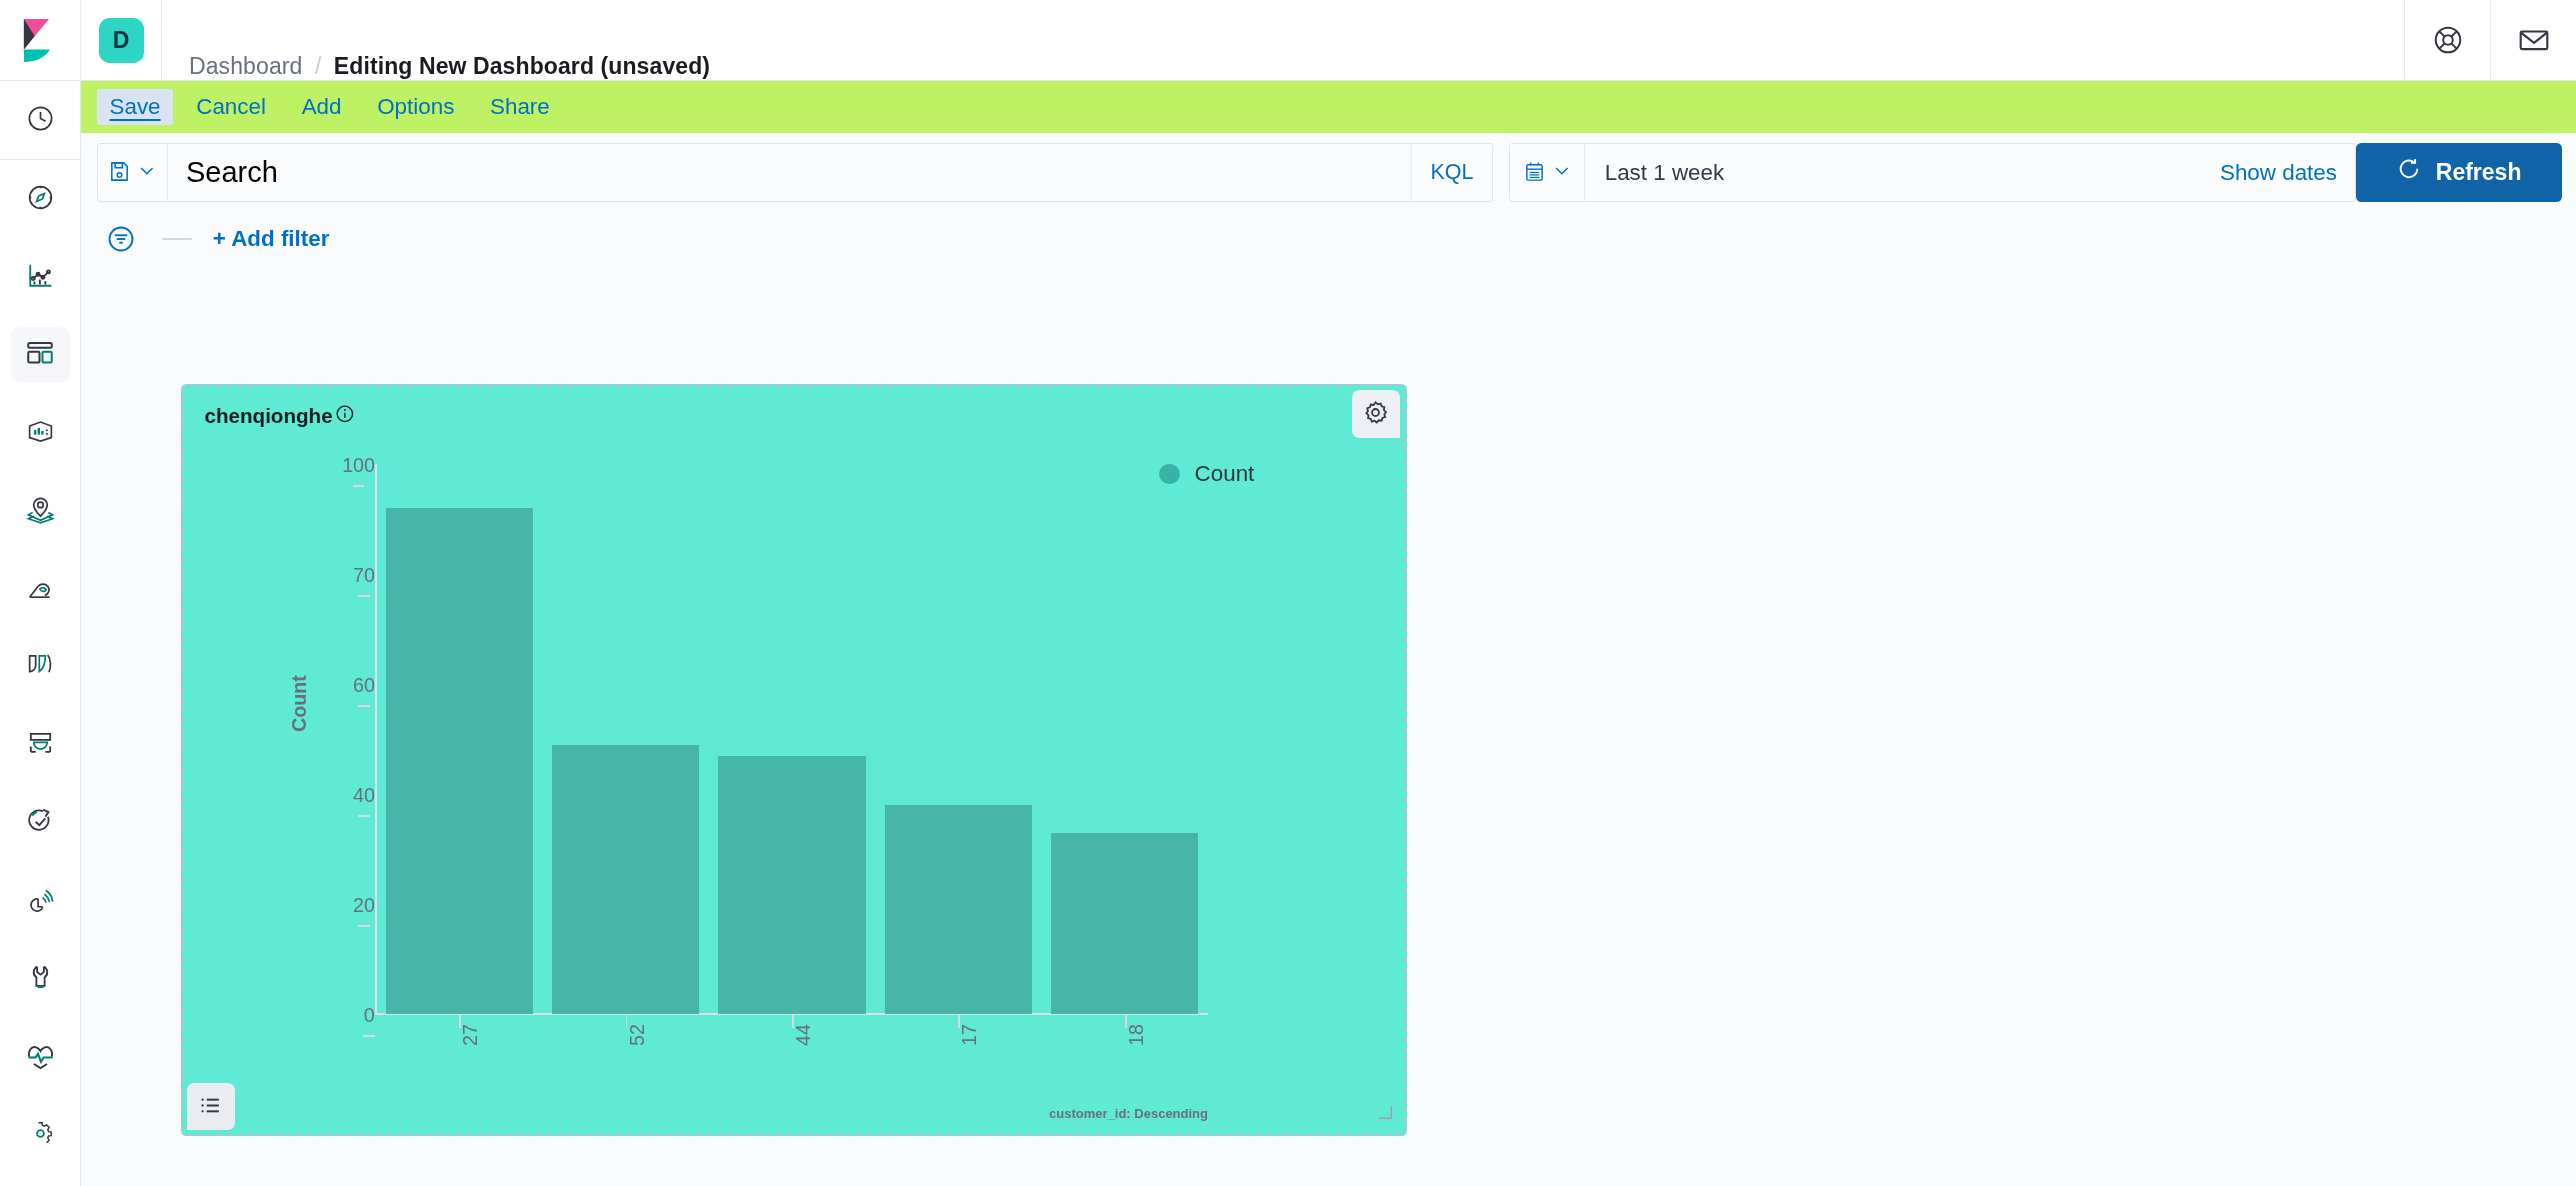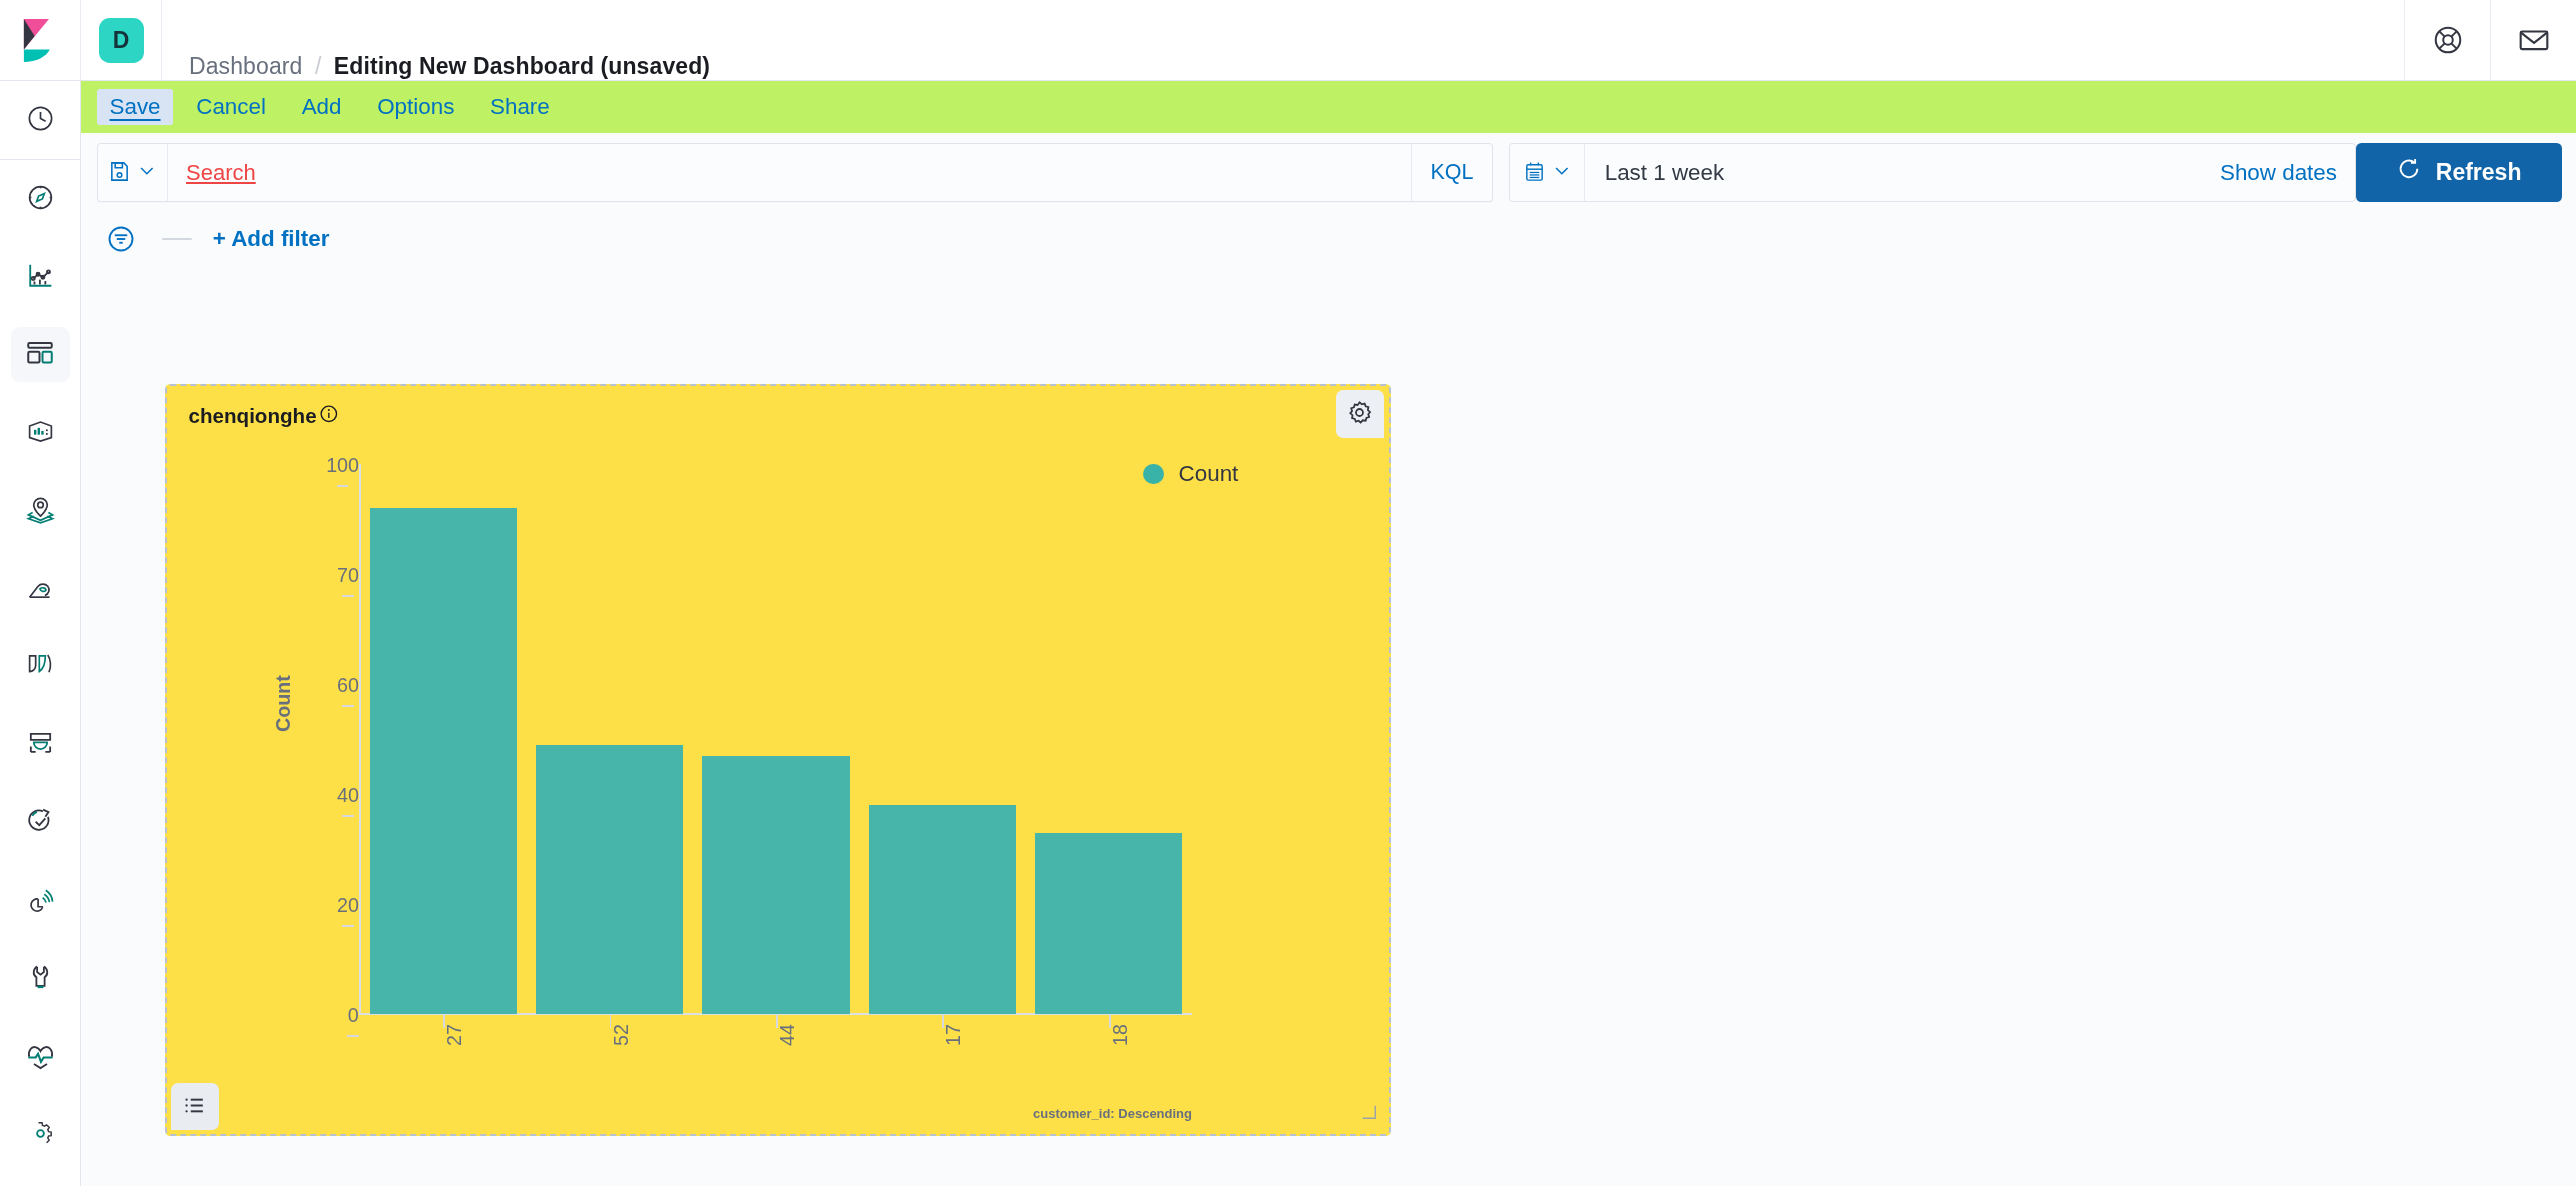--- a/index.html
+++ b/index.html
@@ -103,21 +103,21 @@
     border-radius: 3.6px;
     display: flex; align-items: stretch;
     box-shadow: 0 0.9px 0.9px rgba(0,0,0,.02);
   }
   .qb-saveicon {
     width: 70px; display: flex; align-items: center; justify-content: center; gap: 6.3px;
     border-right: 0.9px solid #e6eaf1;
   }
   .qb-input {
     flex: 1; display: flex; align-items: center; padding-left: 18px;
-    font-size: 22px; color: #ef4444; text-decoration: underline;
+    font-size: 29px; color: #000000;
   }
   .qb-kql {
     width: 81px; display: flex; align-items: center; justify-content: center;
     font-size: 21.5px; color: #0071c2;
     border-left: 0.9px solid #e6eaf1;
   }
   .qb-datebar {
     height: 59px; flex: 0 0 847px; margin-left: 16px;
     background: #fbfcfe;
     border: 0.9px solid #dfe3ec; border-radius: 3.6px;
@@ -146,23 +146,23 @@
   .filterbar {
     height: 54px; display: flex; align-items: center;
     padding-left: 19.7px; gap: 8px;
   }
   .fb-icon { width: 41px; display:flex; align-items:center; justify-content:center; }
   .fb-dash { width: 30px; height: 2.7px; background: #d3d8e0; margin: 0 12.5px; border-radius: 1.8px; }
   .fb-add { font-size: 22.4px; color: #0071c2; font-weight: 600; }
 
   
   .panel {
-    position: absolute; left: 84px; top: 303px;
+    position: absolute; left: 100px; top: 303px;
     width: 1226px; height: 752px;
-    background: #fde047;
+    background: #5eead4;
     border: 2.7px dashed #b8c1d0;
     border-radius: 5.4px;
   }
   .panel-title {
     position: absolute; left: 21.5px; top: 18px;
     display: flex; align-items: center; gap: 2.7px;
     font-size: 20.6px; font-weight: 700; color: #1a1c21;
   }
   .panel-gear {
     position: absolute; right: 5.4px; top: 3.6px;

